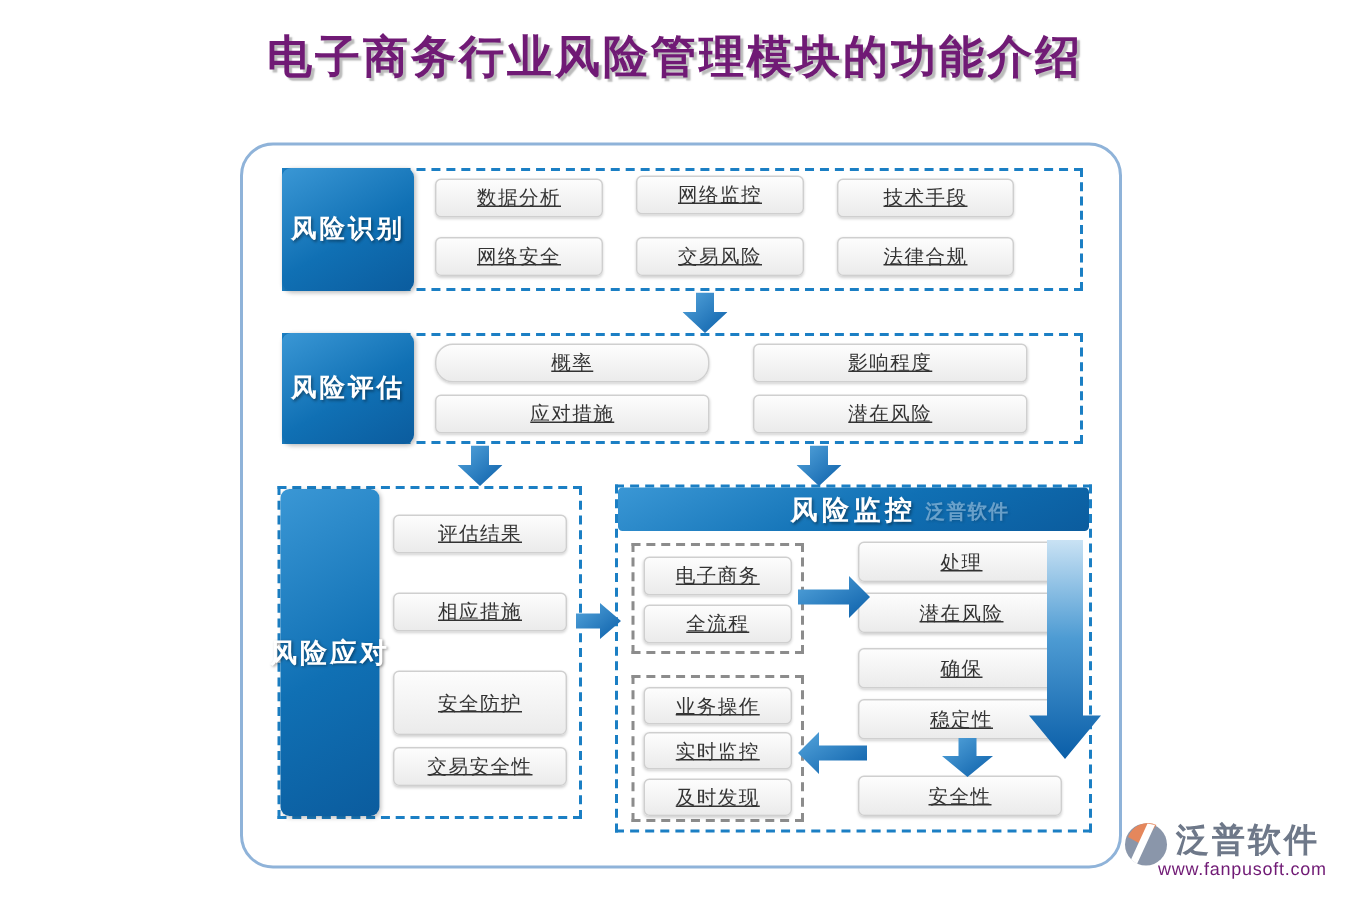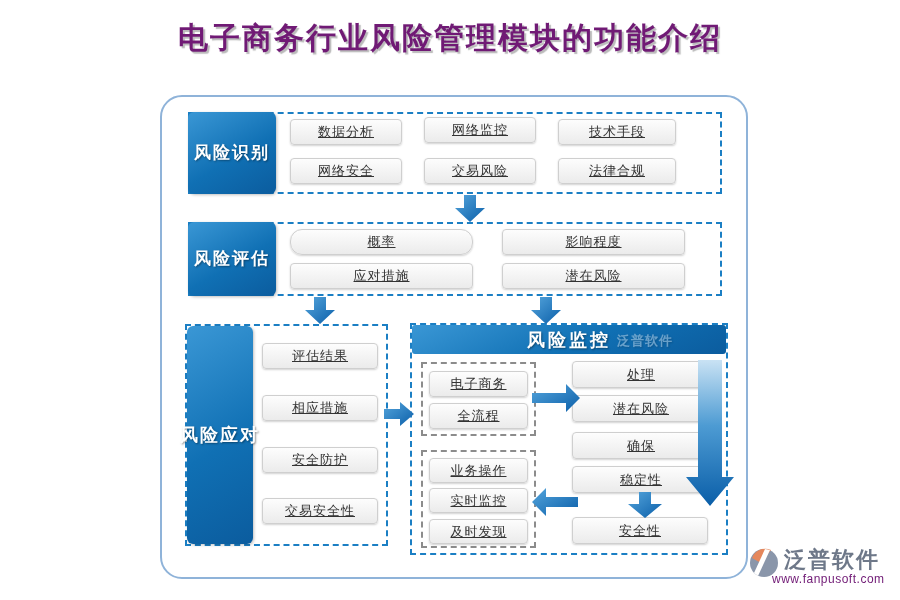--- a/index.html
+++ b/index.html
@@ -104,21 +104,21 @@
 
   <div class="dashed-blue" style="left:185px;top:324px;width:203px;height:222px;"></div>
   <div class="blue-label" style="left:187px;top:326px;width:66px;height:218px;font-size:18px;">
     <span>风</span>
     <span>险</span>
     <span>应</span>
     <span>对</span>
   </div>
   <div class="item" style="left:262px;top:343px;width:116px;height:26px;">评估结果</div>
   <div class="item" style="left:262px;top:395px;width:116px;height:26px;">相应措施</div>
-  <div class="item" style="left:262px;top:447px;width:116px;height:26px;">安全防护</div>
+  <div class="item" style="left:262px;top:447px;width:116px;height:43px;">安全防护</div>
   <div class="item" style="left:262px;top:498px;width:116px;height:26px;">交易安全性</div>
 
   <svg class="arrow" style="left:384px;top:402px;" width="30" height="24" viewBox="0 0 30 24">
     <defs>
         <linearGradient id="gD" x1="0" y1="0" x2="1" y2="1">
       <stop offset="0" stop-color="#55a5dc"></stop>
           <stop offset="1" stop-color="#0b5fa9"></stop>
         </linearGradient>
       </defs>
     <path d="M0 7 H16 V0 L30 12 L16 24 V17 H0 Z" fill="url(#gD)"></path>

